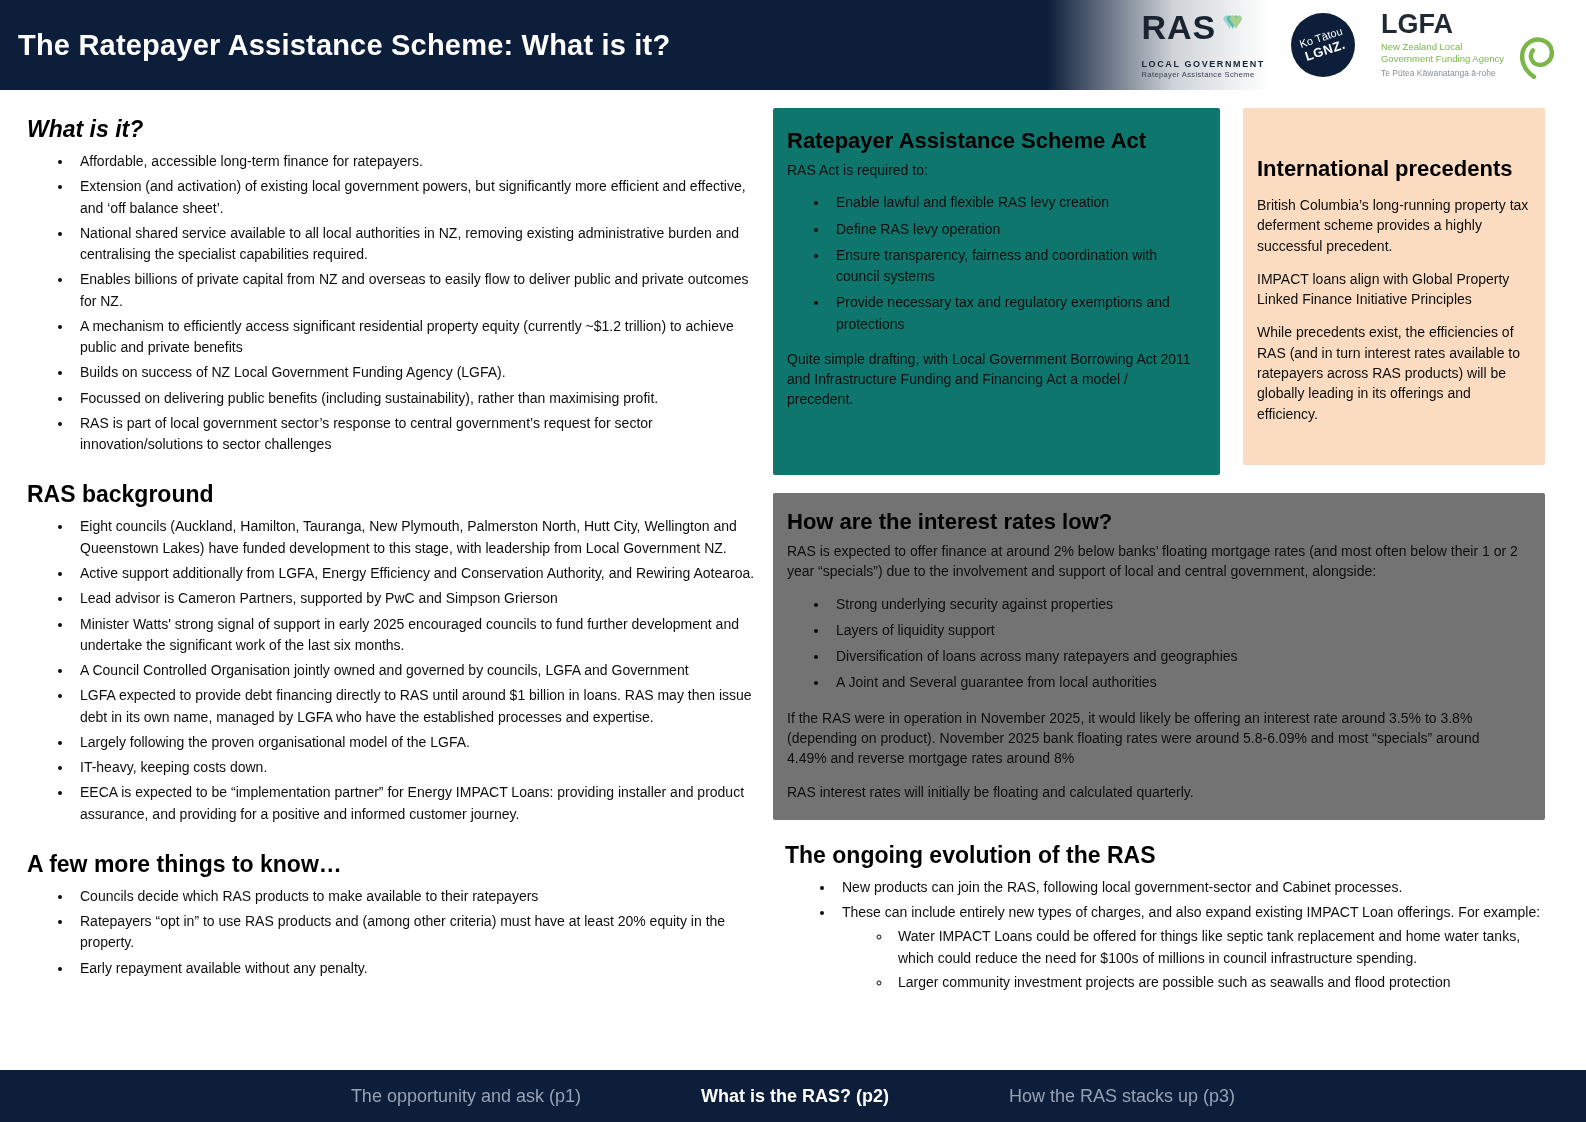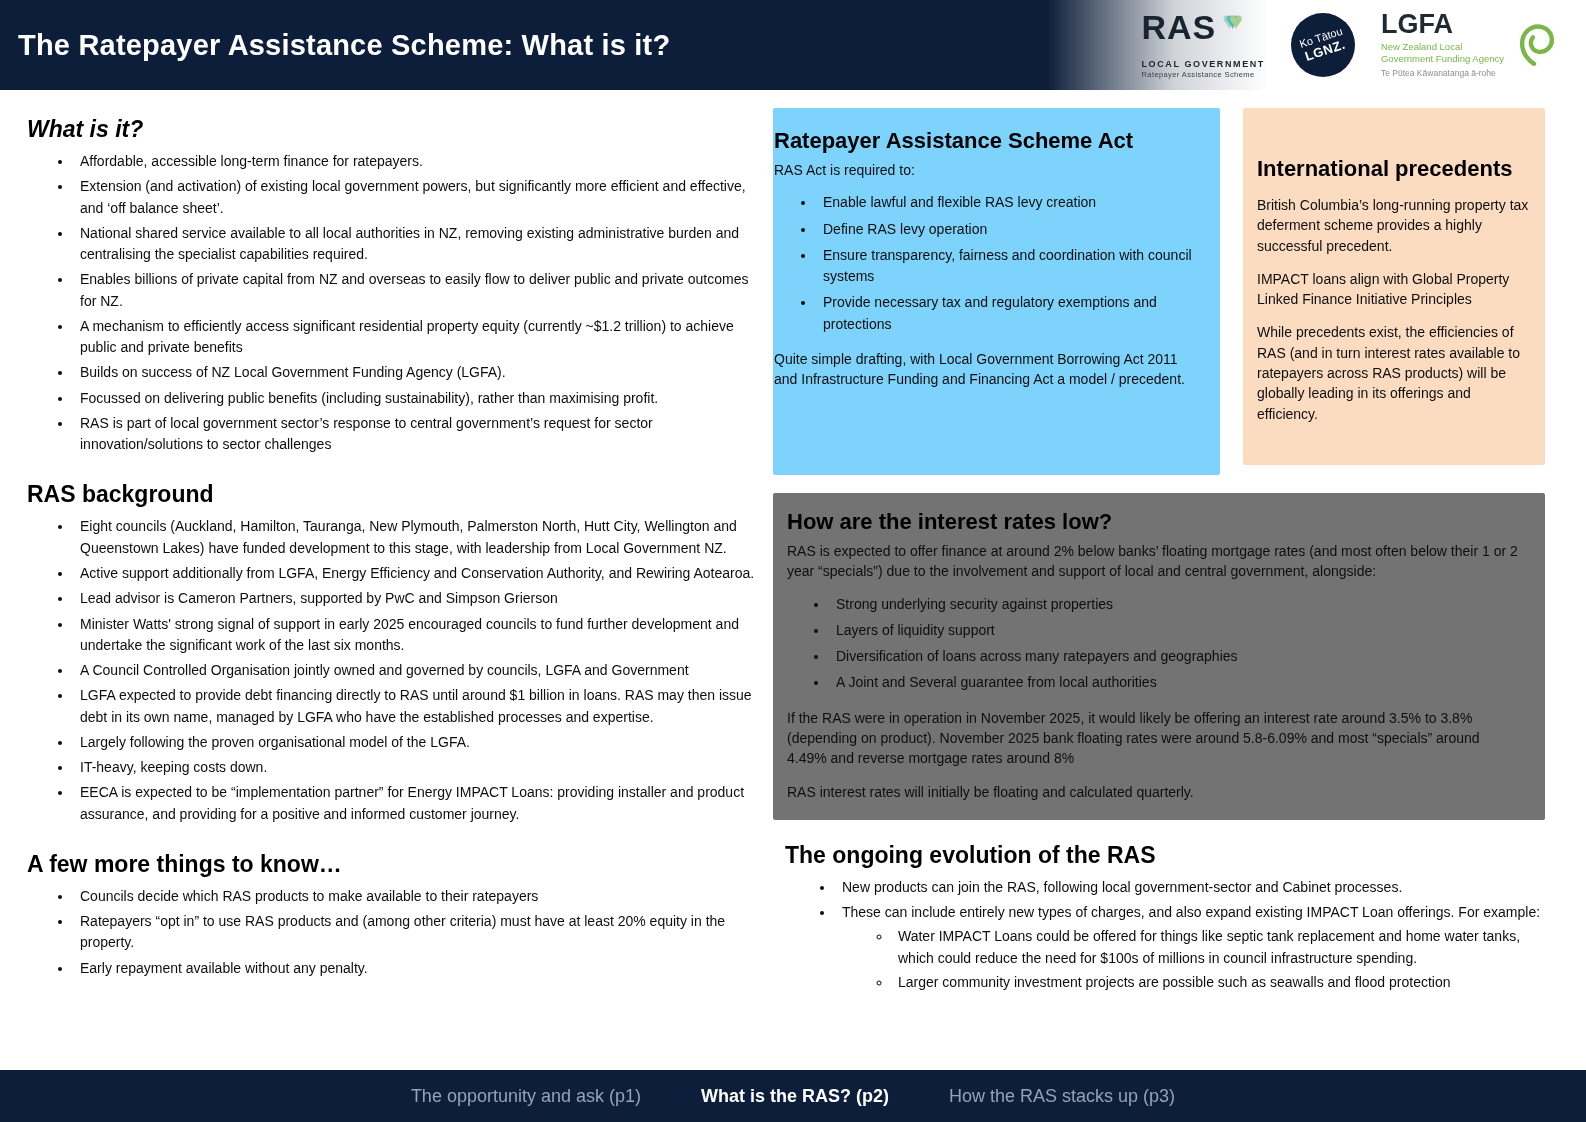--- a/index.html
+++ b/index.html
@@ -39,60 +39,60 @@
 
   .logo-lgnz {
     width: 64px; height: 64px; border-radius: 50%;
     background: #0d1e3a; display: flex; align-items: center; justify-content: center;
     flex: 0 0 64px;
   }
   .lgnz-rot { transform: rotate(-18deg); color: #ffffff; text-align: center; line-height: 1.05; }
   .lgnz-l1 { font-size: 11px; }
   .lgnz-l2 { font-size: 13px; font-weight: 800; letter-spacing: 0.5px; }
 
-  .logo-lgfa { display: flex; align-items: center; }
+  .logo-lgfa { display: flex; align-items: flex-end; }
   .lgfa-acronym { font-size: 27px; font-weight: 700; color: #1f2a33; line-height: 1; margin-bottom: 3px; }
   .lgfa-line.g  { font-size: 9.5px; color: #7ab648; line-height: 1.3; }
   .lgfa-line.gr { font-size: 8.5px; color: #8a8f94; line-height: 1.3; margin-top: 2px; }
   .lgfa-fern { margin-left: 8px; margin-top: -2px; }
 
   
   .main { flex: 1; display: flex; padding: 18px 41px 0 27px; overflow: hidden; }
   .col-left { flex: 0 0 735px; width: 735px; padding-right: 0; }
   .col-right { flex: 1; padding-left: 11px; }
 
   .sec-h { font-size: 23px; font-weight: 700; color: #000; margin: 26px 0 8px; }
   .sec-h.first { margin-top: 8px; font-style: italic; }
 
   .blist { margin: 4px 0 0; padding-left: 46px; font-size: 14px; line-height: 1.52; }
   .blist li { margin-bottom: 4px; padding-left: 7px; }
 
   
   .row-top { display: flex; align-items: stretch; }
   .box { border-radius: 2px; }
-  .box.teal  { background: #7dd3fc; flex: 0 0 447px; width: 447px; min-height: 367px; padding: 20px 24px 20px 1px; }
+  .box.teal  { background: #0f766e; flex: 0 0 447px; width: 447px; min-height: 367px; padding: 20px 24px 20px 14px; }
   .box.peach { background: #fbdcc0; flex: 0 0 302px; width: 302px; min-height: 357px; margin-left: 23px; padding: 48px 16px 18px 14px; align-self: flex-start; }
   .box.pink  { background: #737373; width: 100%; min-height: 305px; margin-top: 18px; padding: 16px 26px 18px 14px; }
 
   .box-h { font-size: 22px; font-weight: 700; margin: 0 0 6px; color: #000; }
   .box-p { font-size: 14px; line-height: 1.45; margin: 13px 0 0; }
   .box-p.intro { margin-top: 2px; }
   .boxlist { margin: 12px 0 14px; padding-left: 42px; }
   .boxlist li { margin-bottom: 5px; }
 
   .evolution { margin-top: 22px; padding-left: 12px; }
   .evolution .sec-h { margin: 0 0 8px; }
   .evolution .blist { padding-left: 50px; }
   .sublist { margin: 3px 0 0; padding-left: 40px; }
   .sublist li { margin-bottom: 3px; padding-left: 6px; }
 
   
   .footer {
     flex: 0 0 52px; height: 52px; background: #0d1e3a;
-    display: flex; align-items: center; justify-content: center; gap: 60px;
+    display: flex; align-items: center; justify-content: center; gap: 120px;
   }
   .fnav { color: #97a1b4; font-size: 18px; cursor: pointer; }
   .fnav.active { color: #ffffff; font-weight: 700; }
 </style>
 </head>
 <body>
 
 <header class="header">
   <h1 class="header-title">The Ratepayer Assistance Scheme: What is it?</h1>
   <div class="header-logos">

